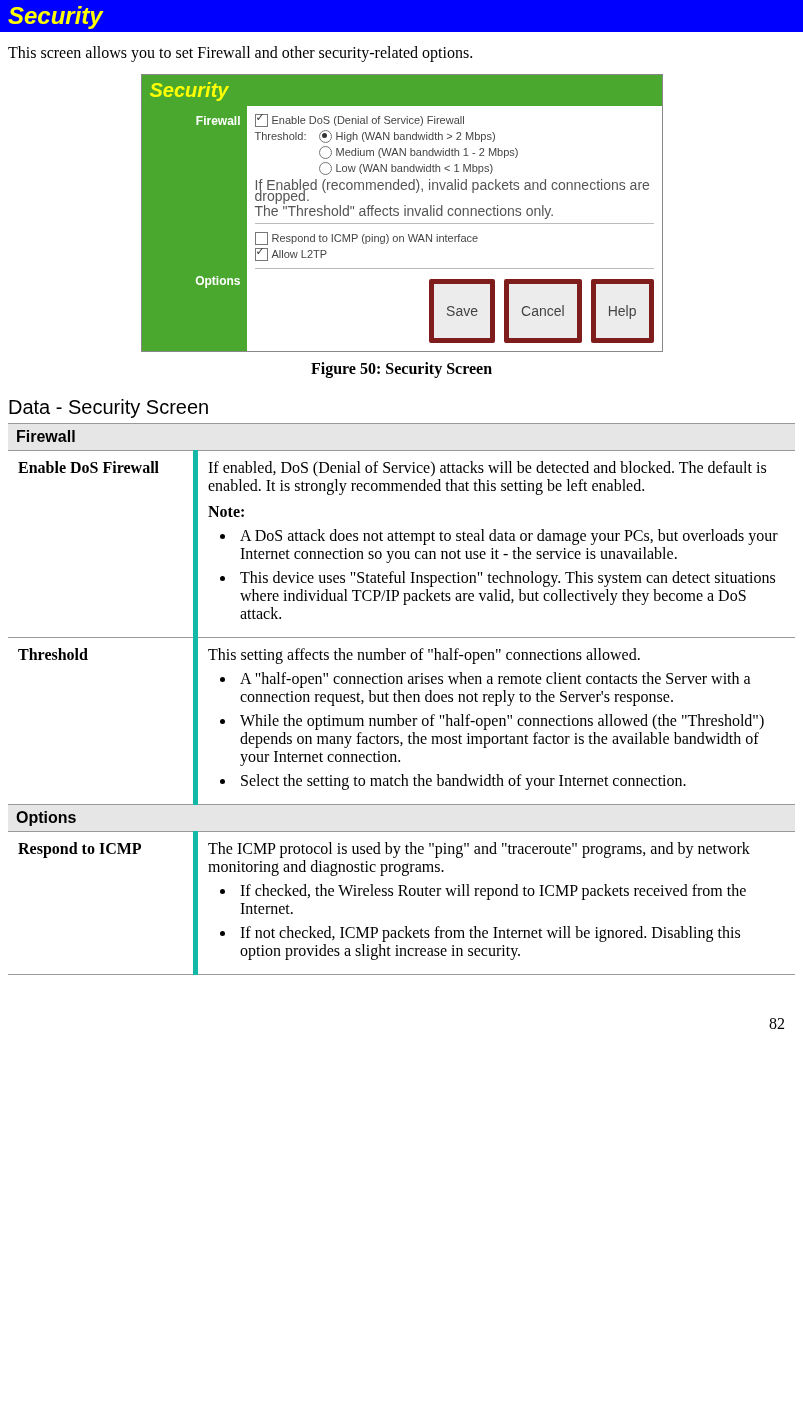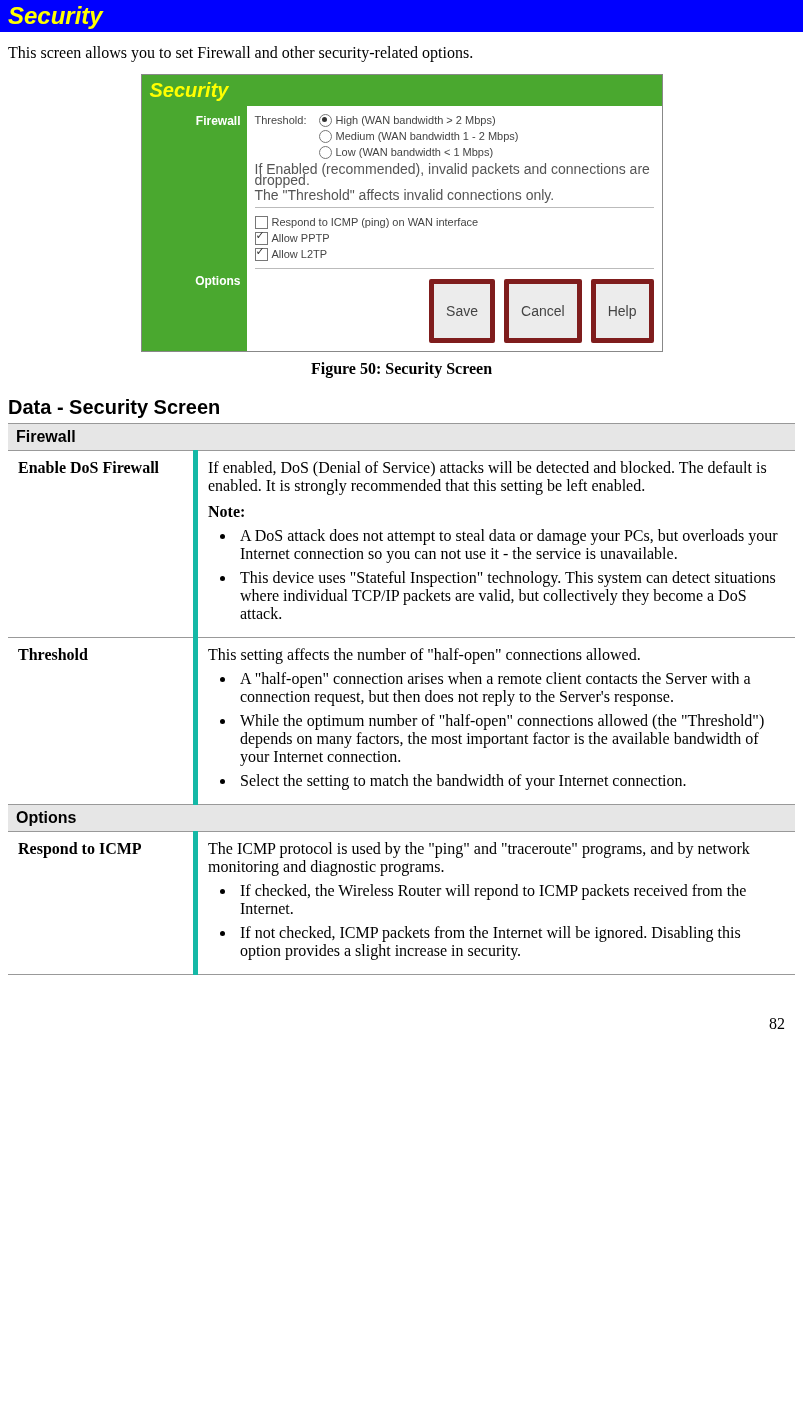--- a/index.html
+++ b/index.html
@@ -113,21 +113,21 @@
     border-radius: 50%;
   }
   .figure-caption {
     font-weight: bold;
     font-size: 16px;
     margin-top: 8px;
   }
   .section-heading {
     font-family: Arial, Helvetica, sans-serif;
     font-size: 20px;
-    font-weight: bold;
+    font-weight: normal;
     padding: 10px 7px 4px 8px;
   }
   table.data-table {
     width: calc(100% - 16px);
     margin: 0 8px;
     border-collapse: collapse;
     font-size: 16px;
   }
   table.data-table th.group-header {
     text-align: left;
@@ -180,42 +180,42 @@
   <div class="screenshot">
     <div class="ss-header">Security</div>
     <div class="ss-body">
       <div class="ss-side">
         <div class="side-row">Firewall</div>
         <div class="side-spacer"></div>
         <div class="side-row">Options</div>
       </div>
       <div class="ss-main">
         <div class="ss-row">
+          <span class="chk checked"></span>
+          <span>Enable DoS (Denial of Service) Firewall</span>
+        </div>
+        <div class="ss-row">
           <span class="label">Threshold:</span>
           <span class="rdo checked"></span>
           <span>High (WAN bandwidth &gt; 2 Mbps)</span>
         </div>
         <div class="ss-row ss-indent">
           <span class="rdo"></span>
           <span>Medium (WAN bandwidth 1 - 2 Mbps)</span>
         </div>
         <div class="ss-row ss-indent">
           <span class="rdo"></span>
           <span>Low (WAN bandwidth &lt; 1 Mbps)</span>
         </div>
         <div class="ss-note">If Enabled (recommended), invalid packets and connections are dropped.</div>
         <div class="ss-note">The "Threshold" affects invalid connections only.</div>
         <div class="ss-hr"></div>
         <div class="ss-row">
           <span class="chk"></span>
           <span>Respond to ICMP (ping) on WAN interface</span>
-        </div>
-        <div class="ss-row">
-          <span class="chk checked"></span>
-          <span>Allow PPTP</span>
         </div>
         <div class="ss-row">
           <span class="chk checked"></span>
           <span>Allow L2TP</span>
         </div>
         <div class="ss-hr"></div>
         <div class="ss-btnrow">
           <span class="ss-btn">Save</span>
           <span class="ss-btn">Cancel</span>
           <span class="ss-btn">Help</span>

